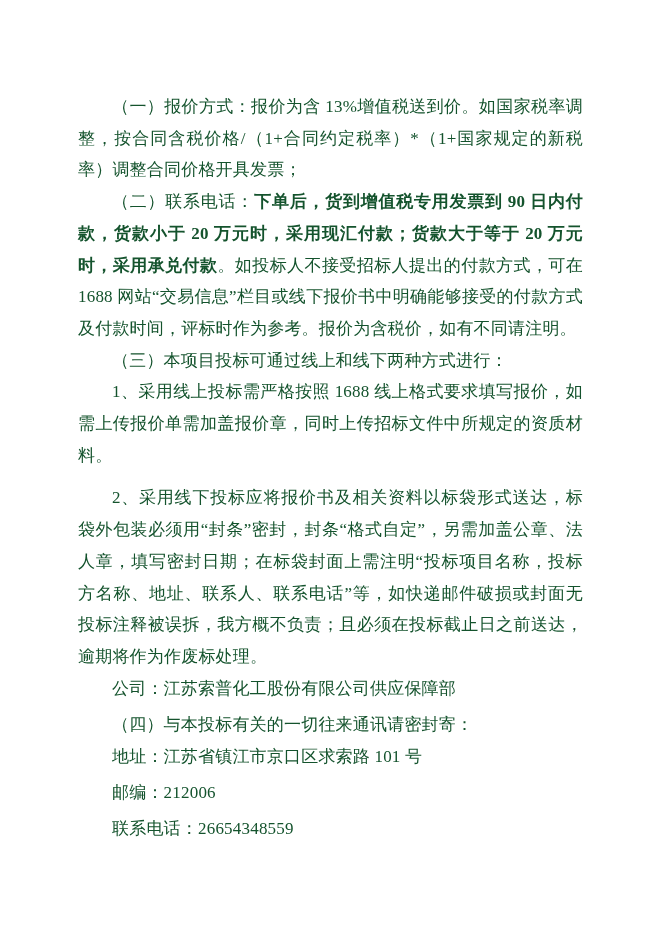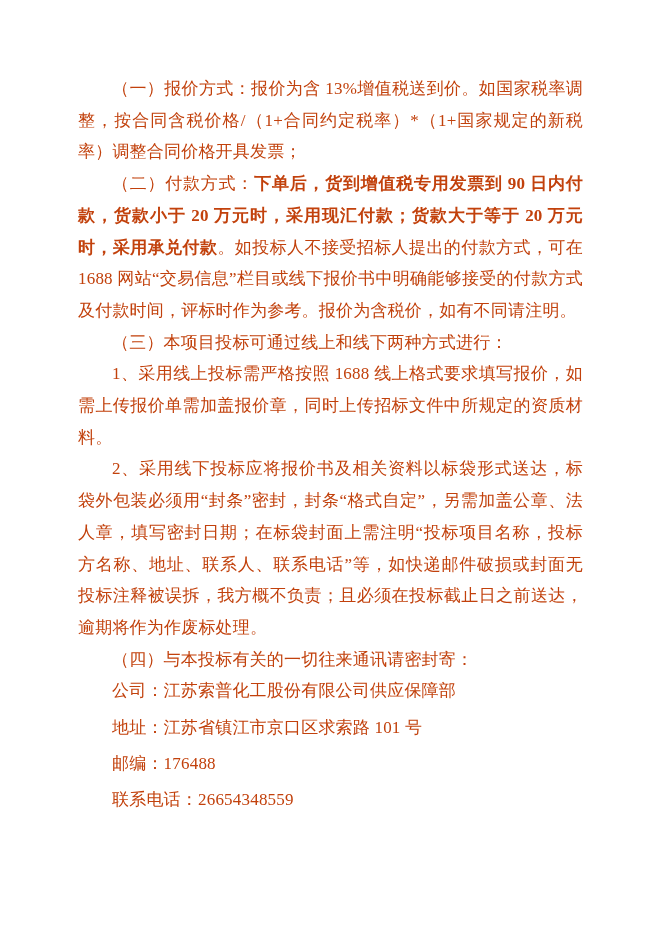--- a/index.html
+++ b/index.html
@@ -11,50 +11,50 @@
     position: relative;
     width: 662px;
     height: 936px;
     background: #ffffff;
     overflow: hidden;
     box-sizing: border-box;
   }
   .doc-body {
     position: absolute;
     left: 78px;
-    top: 73px;
+    top: 91px;
     width: 505px;
     font-family: "Liberation Serif", "DejaVu Serif", serif;
     font-size: 17px;
     line-height: 31.7px;
-    color: #c2410c;
+    color: #14532d;
   }
   .para {
     margin: 0;
     text-align: justify;
     text-indent: 2em;
     letter-spacing: 0.2px;
   }
   .para.gap-sm { }
-  .para.gap-md { }
+  .para.gap-md { margin-top: 11px; }
   .para.contact {
     text-align: left;
     margin-bottom: 4.5px;
   }
   .run-bold { font-weight: bold; }
 </style>
 </head>
 <body>
 
 <div class="page">
   <div class="doc-body" id="doc-body">
       <p class="para"><span class="run">（一）报价方式：报价为含 13%增值税送到价。如国家税率调整，按合同含税价格/（1+合同约定税率）*（1+国家规定的新税率）调整合同价格开具发票；</span></p>
-      <p class="para"><span class="run">（二）付款方式：</span><span class="run-bold">下单后，货到增值税专用发票到 90 日内付款，货款小于 20 万元时，采用现汇付款；货款大于等于 20 万元时，采用承兑付款</span><span class="run">。如投标人不接受招标人提出的付款方式，可在 1688 网站“交易信息”栏目或线下报价书中明确能够接受的付款方式及付款时间，评标时作为参考。报价为含税价，如有不同请注明。</span></p>
+      <p class="para"><span class="run">（二）联系电话：</span><span class="run-bold">下单后，货到增值税专用发票到 90 日内付款，货款小于 20 万元时，采用现汇付款；货款大于等于 20 万元时，采用承兑付款</span><span class="run">。如投标人不接受招标人提出的付款方式，可在 1688 网站“交易信息”栏目或线下报价书中明确能够接受的付款方式及付款时间，评标时作为参考。报价为含税价，如有不同请注明。</span></p>
       <p class="para"><span class="run">（三）本项目投标可通过线上和线下两种方式进行：</span></p>
       <p class="para gap-sm"><span class="run">1、采用线上投标需严格按照 1688 线上格式要求填写报价，如需上传报价单需加盖报价章，同时上传招标文件中所规定的资质材料。</span></p>
       <p class="para gap-md"><span class="run">2、采用线下投标应将报价书及相关资料以标袋形式送达，标袋外包装必须用“封条”密封，封条“格式自定”，另需加盖公章、法人章，填写密封日期；在标袋封面上需注明“投标项目名称，投标方名称、地址、联系人、联系电话”等，如快递邮件破损或封面无投标注释被误拆，我方概不负责；且必须在投标截止日之前送达，逾期将作为作废标处理。</span></p>
+      <p class="para contact"><span class="run">公司：江苏索普化工股份有限公司供应保障部</span></p>
       <p class="para"><span class="run">（四）与本投标有关的一切往来通讯请密封寄：</span></p>
-      <p class="para contact"><span class="run">公司：江苏索普化工股份有限公司供应保障部</span></p>
       <p class="para contact"><span class="run">地址：江苏省镇江市京口区求索路 101 号</span></p>
-      <p class="para contact"><span class="run">邮编：176488</span></p>
+      <p class="para contact"><span class="run">邮编：212006</span></p>
       <p class="para contact"><span class="run">联系电话：26654348559</span></p>
     </div>
 </div>
 
 </body></html>

